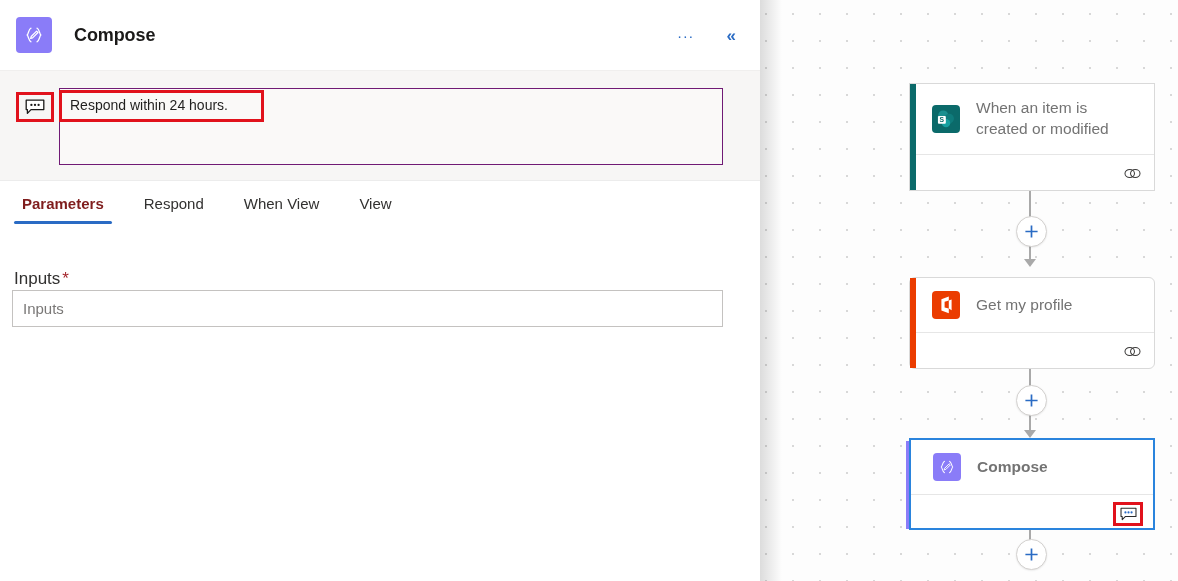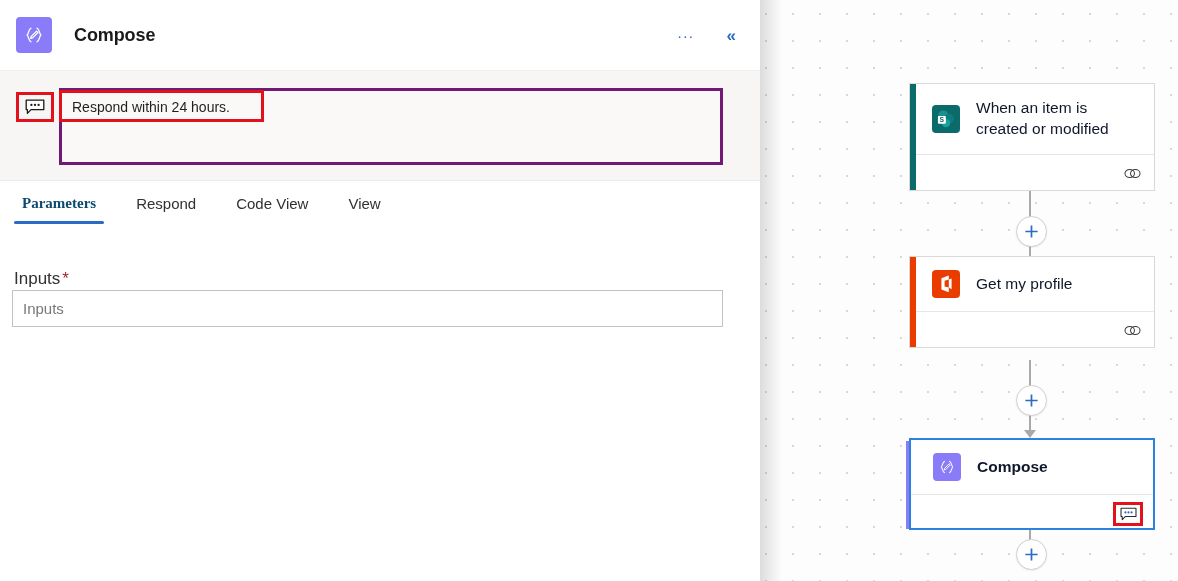--- a/index.html
+++ b/index.html
@@ -126,21 +126,21 @@
     justify-content: center;
     border: 3px solid #e1121c;
     box-sizing: border-box;
   }
   .comment-textarea {
     position: absolute;
     left: 59px;
     top: 17px;
     width: 664px;
     height: 77px;
-    border: 3px solid #701a75;
+    border: 1px solid #701a75;
     background: #faf9f8;
     box-sizing: border-box;
   }
   .comment-text {
     position: absolute;
     left: 0;
     top: 0;
     padding: 8px 10px;
     font-size: 14px;
     color: #201f1e;
@@ -174,22 +174,21 @@
     font-size: 15px;
     color: #323130;
     padding: 0 8px 12px 8px;
     margin-right: 24px;
     cursor: pointer;
     user-select: none;
     white-space: nowrap;
   }
   .tab.active {
     font-weight: 700;
-    color: #0c4a6e;
-    font-family: Liberation Serif, serif;
+    color: #7f1d1d;
   }
   .tab.active::after {
     content: "";
     position: absolute;
     left: 0;
     right: 0;
     bottom: 0;
     height: 3px;
     background: #2a6bc4;
     border-radius: 2px;
@@ -290,21 +289,21 @@
     z-index: 1;
   }
   .node-body {
     display: flex;
     align-items: center;
     padding: 14px 12px 14px 16px;
     box-sizing: border-box;
   }
   .node-title {
     font-size: 15.5px;
-    color: #0f172a;
+    color: #737373;
     margin-left: 16px;
     line-height: 1.35;
     font-weight: 400;
   }
   .node-footer {
     border-top: 1px solid #e6e6e6;
     height: 38px;
     display: flex;
     align-items: center;
     justify-content: flex-end;
@@ -375,21 +374,21 @@
       <div class="node-footer">
         <span class="footer-icon">
           <svg width="19" height="15" viewBox="0 0 24 18">
             <ellipse cx="8.5" cy="9" rx="6" ry="5" fill="none" stroke="#3b3a39" stroke-width="1.3"></ellipse>
             <ellipse cx="15.5" cy="9" rx="6" ry="5" fill="none" stroke="#3b3a39" stroke-width="1.3"></ellipse>
           </svg>
         </span>
       </div>
     </div>
 
-    <div class="flow-node" style="left:149px; top:256px; width:246px; height:92px;">
+    <div class="flow-node" style="left:149px; top:277px; width:246px; height:92px;border-radius:6px;">
       <div class="node-accent" style="background:#eb3c00; left:0; width:6px;"></div>
       <div class="node-body" style="padding-left:22px; height:54px;">
         <span class="node-icon" style="background:#eb3c00; width:28px; height:28px;">
           <svg width="18" height="20" viewBox="0 0 18 20">
             <path d="M11.8 1.6 L4.4 4.3 L4.4 15.5 L11.8 18.3 L11.8 13.6 L7.6 12.4 L7.6 6.8 L11.8 5.4 Z" fill="#ffffff"></path>
             <path d="M11.8 5.4 L14.6 4.4 L14.6 15.2 L11.8 13.6 Z" fill="#ffffff"></path>
           </svg>
         </span>
         <span class="node-title">Get my profile</span>
       </div>
@@ -459,21 +458,21 @@
 
       <div class="comment-textarea" title="Add a comment">
         <span class="comment-text">Respond within 24 hours.</span>
       </div>
       <div class="comment-text-highlight"></div>
     </div>
 
     <div class="tabs">
       <div class="tab active">Parameters</div>
       <div class="tab">Respond</div>
-      <div class="tab">Code View</div>
+      <div class="tab">When View</div>
       <div class="tab">View</div>
     </div>
 
     <div class="field-label">
       <span>Inputs</span><span class="req-star">*</span>
     </div>
     <div class="field-input">
       <span>Inputs</span>
     </div>
 

